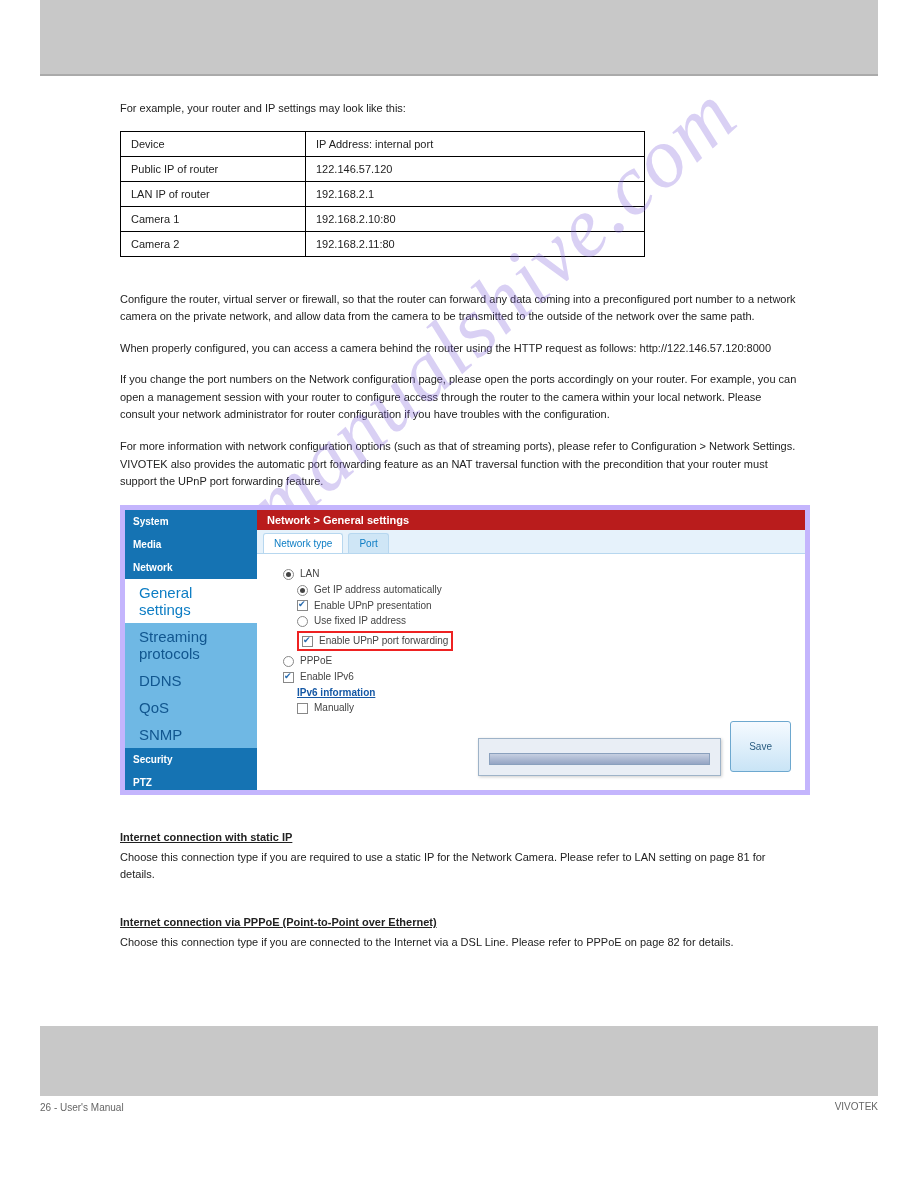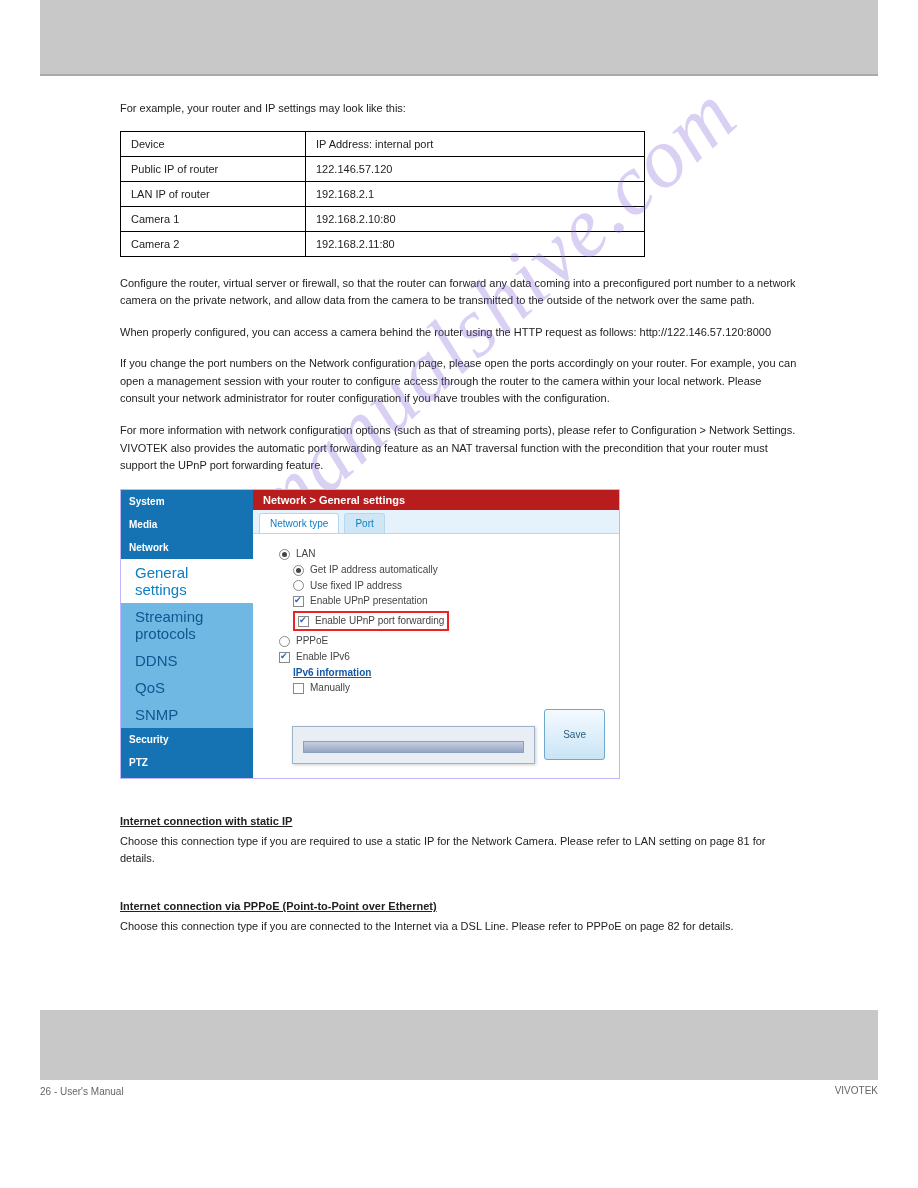--- a/index.html
+++ b/index.html
@@ -8,30 +8,30 @@
     font-size: 11px;
     color: #222;
     background: #fff;
     width: 918px;
     margin: 0 auto;
   }
   .page { width: 918px; position: relative; }
   .header-bar { background: #c8c8c8; height: 76px; margin: 0 40px 4px; border-bottom: 2px solid #aaa; }
   .content { padding: 20px 120px 20px 120px; }
   .intro-text { margin-bottom: 14px; line-height: 1.5; }
-  table.index-table { border-collapse: collapse; width: 525px; margin-bottom: 18px; }
+  table.index-table { border-collapse: collapse; width: 525px; margin-bottom: 34px; }
   table.index-table td { border: 1px solid #000; padding: 6px 10px; font-size: 11px; }
   table.index-table td:first-child { width: 185px; }
   .body-text { line-height: 1.6; margin-bottom: 14px; }
   .subhead { text-decoration: underline; font-weight: bold; margin-top: 18px; margin-bottom: 6px; display: inline-block; }
 
   
   .screenshot {
-    width: 500px; height: 290px; position: relative;
-    border: 1px solid #c4b5fd; margin: 12px 0 18px;
+    width: 690px; height: 290px; position: relative;
+    border: 5px solid #c4b5fd; margin: 12px 0 18px;
     font-family: Verdana, sans-serif;
   }
   .ss-sidebar {
     position: absolute; left: 0; top: 0; bottom: 0; width: 132px;
     background: #1573b3; color: #fff; font-size: 10px;
   }
   .ss-side-item { padding: 6px 8px; font-weight: bold; }
   .ss-sub-group { background: #6fb8e4; }
   .ss-sub-item { padding: 5px 14px; color: #11568f; font-size: 15px; }
   .ss-sub-item.active { background: #fff; color: #0d7dc4; }
@@ -139,22 +139,22 @@
 
       <div class="ss-main">
         <div class="ss-crumb">Network  &gt;  General settings</div>
         <div class="ss-tabs">
           <span class="ss-tab active">Network type</span>
           <span class="ss-tab">Port</span>
         </div>
         <div class="ss-panel">
           <div class="opt-row"><span class="radio checked"></span><span>LAN</span></div>
           <div class="opt-row opt-sub"><span class="radio checked"></span><span>Get IP address automatically</span></div>
+          <div class="opt-row opt-sub"><span class="check checked"></span><span>Enable UPnP presentation</span></div>
           <div class="opt-row opt-sub"><span class="radio"></span><span>Use fixed IP address</span></div>
-          <div class="opt-row opt-sub"><span class="check checked"></span><span>Enable UPnP presentation</span></div>
           <div class="opt-row opt-sub"><span class="highlight-box"><span class="check checked"></span><span>Enable UPnP port forwarding</span></span></div>
           <div class="opt-row"><span class="radio"></span><span>PPPoE</span></div>
           <div class="opt-row"><span class="check checked"></span><span>Enable IPv6</span></div>
           <div class="opt-row opt-sub"><span class="link-text">IPv6 information</span></div>
           <div class="opt-row opt-sub"><span class="check"></span><span>Manually</span></div>
         </div>
 
         <div class="ss-popup">
           <div class="ss-progress"></div>
         </div>

